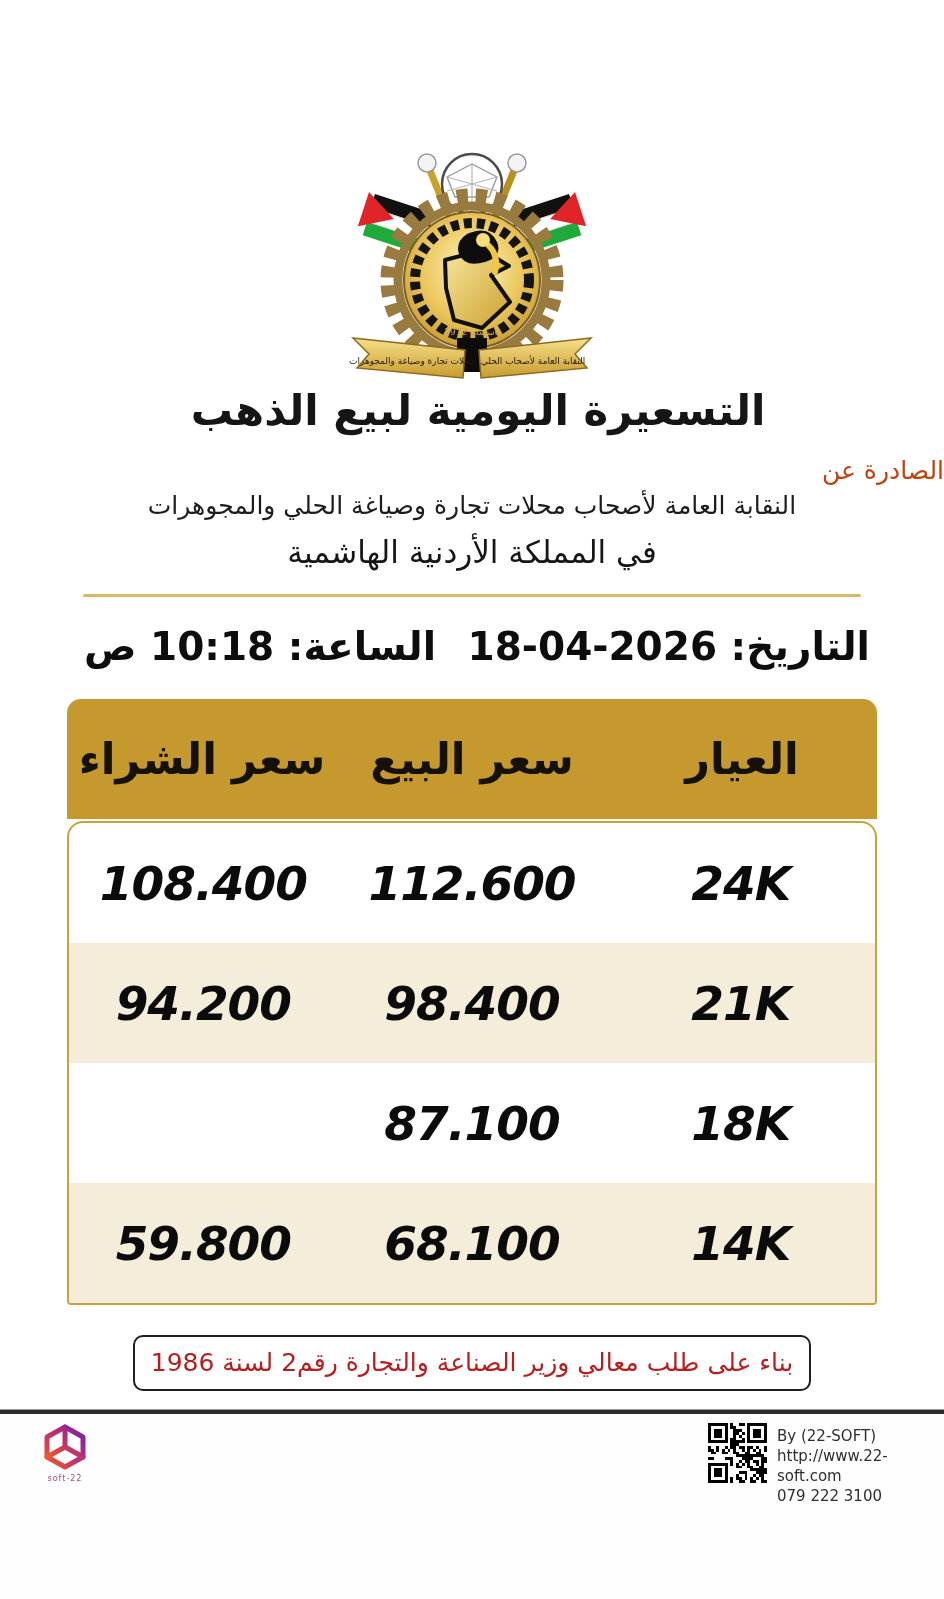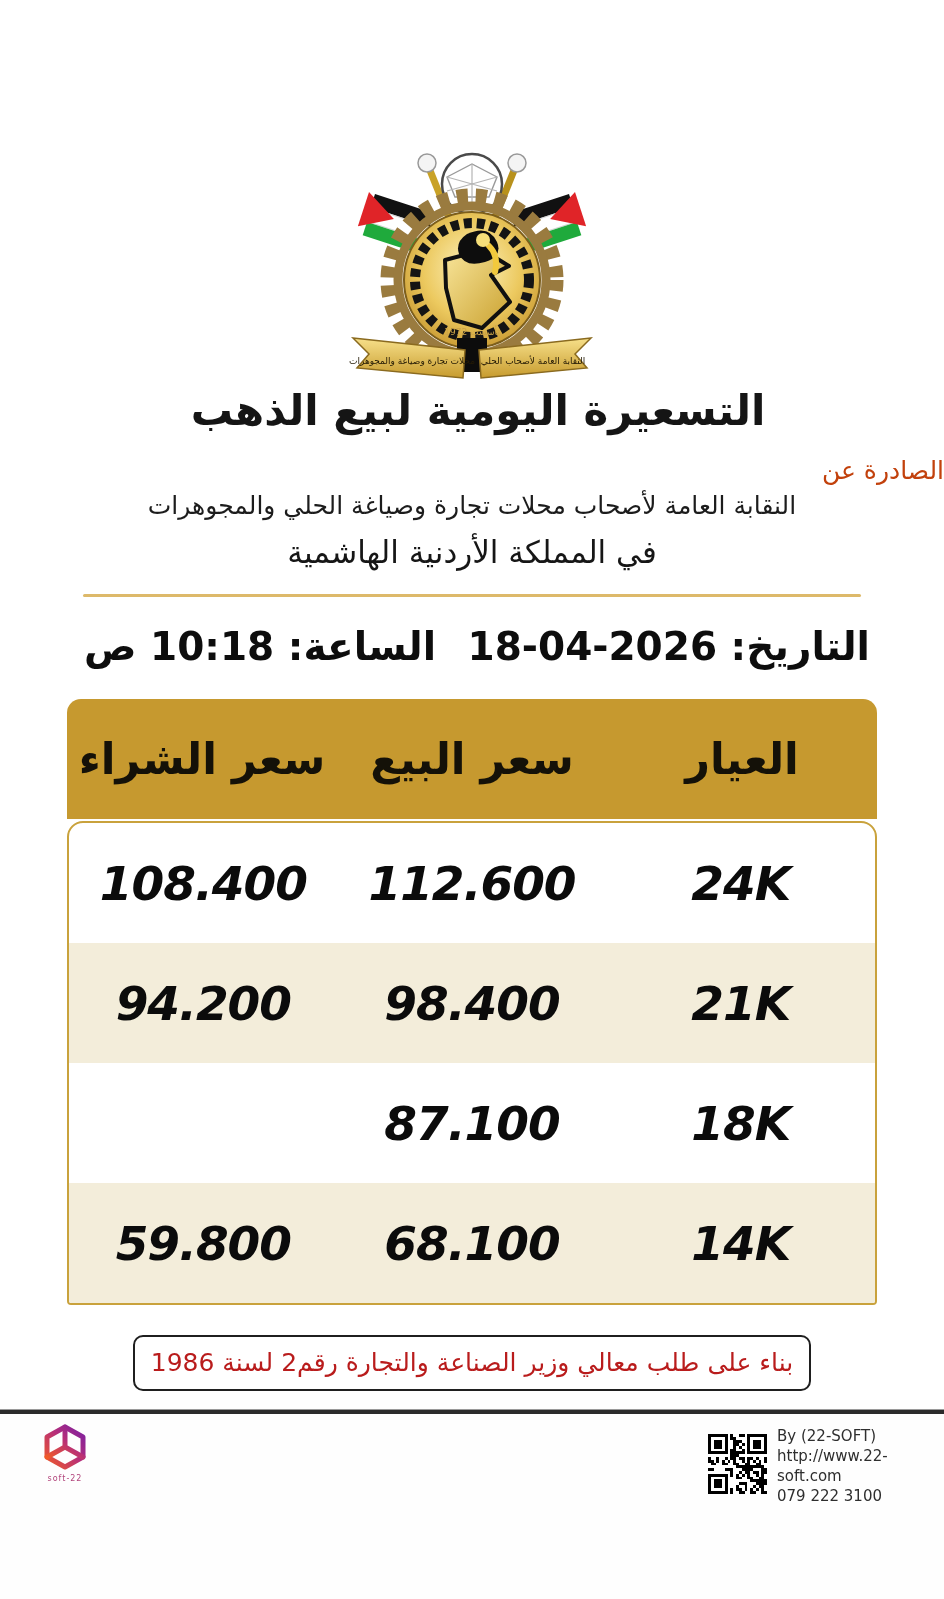--- a/index.html
+++ b/index.html
@@ -55,21 +55,21 @@
     border:2px solid #1f1f1f;border-radius:10px;padding:10px 16px;
     font-size:25px;color:#b91c1c;line-height:32px;
   }
   
   .separator{margin-top:18px;height:5px;
     background:linear-gradient(#9a9a9a 0 1px,#2b2b2b 1px 5px);}
   .bottom-strip{position:relative;height:198px;background:#fefefe;}
   .vendor-logo{position:absolute;top:10px;right:844px;left:auto;width:70px;text-align:center;}
   .vendor-logo .mini-label{font-size:8px;color:#b2457c;margin-top:0;letter-spacing:1px;}
   .vendor-block{
-    position:absolute;top:8px;left:708px;display:flex;gap:10px;align-items:center;
+    position:absolute;top:8px;left:708px;display:flex;gap:10px;align-items:flex-start;
     direction:ltr;
   }
   .vendor-text{font-size:15px;color:#2e2e2e;line-height:20px;padding-top:4px;}
 </style>
 </head>
 <body>
 
 <div class="logo-wrap">
   <svg width="310" height="238" viewBox="0 0 310 238">
     <defs>

